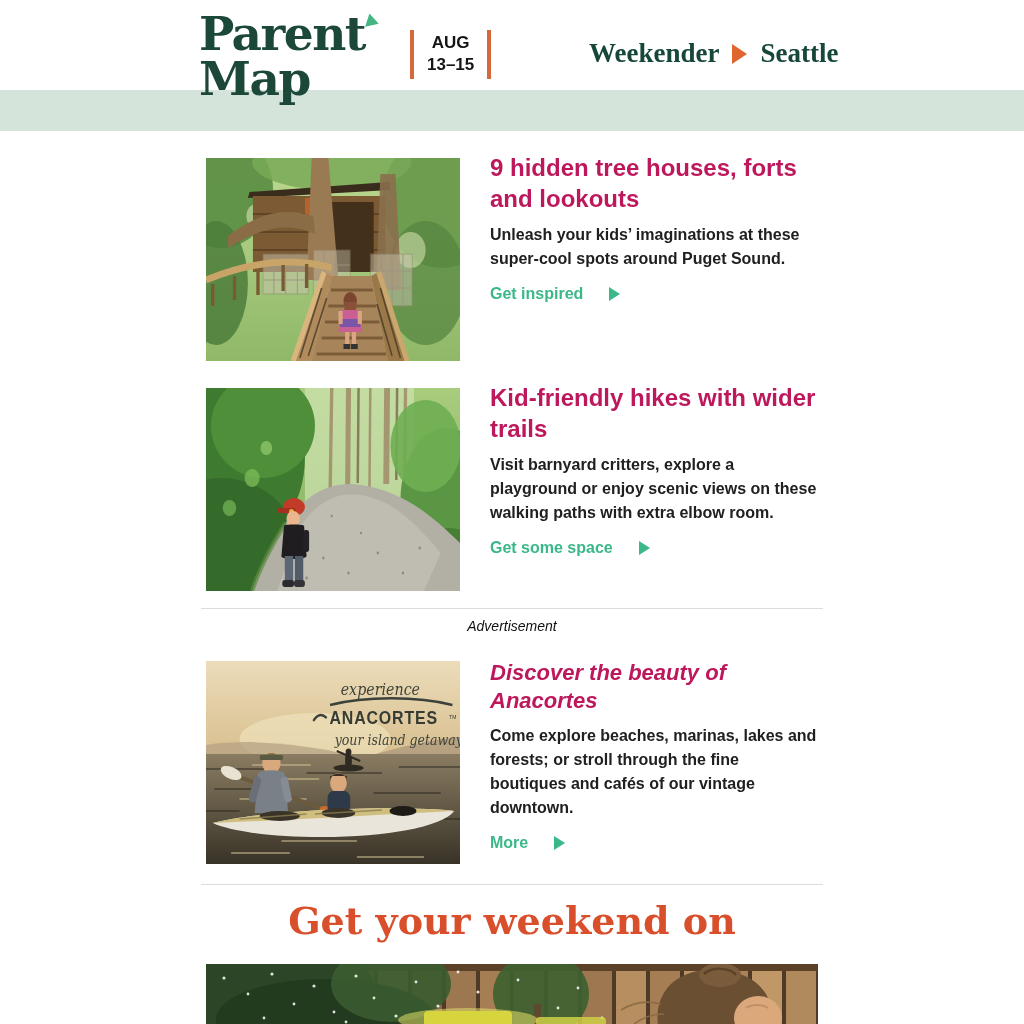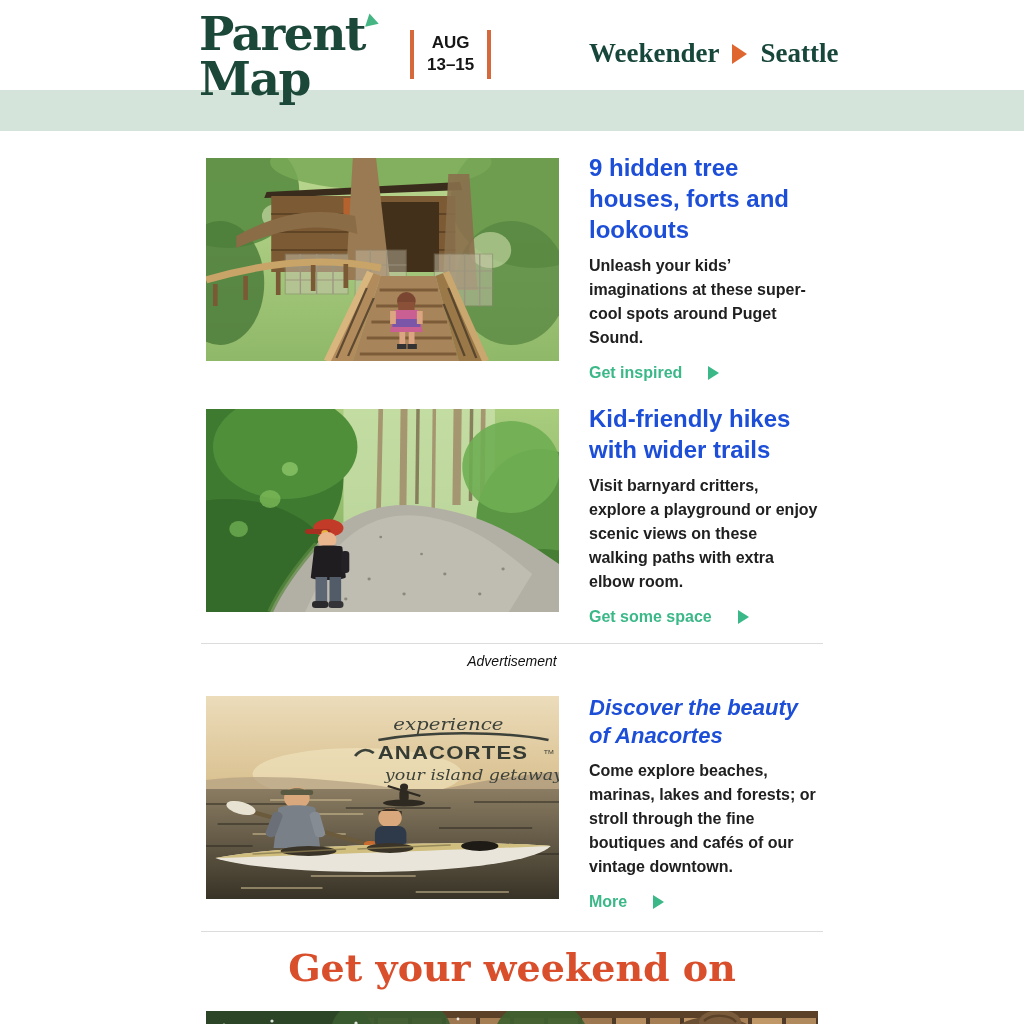--- a/index.html
+++ b/index.html
@@ -49,27 +49,27 @@
   }
 
   
   main { width:612px; margin:0 auto; }
 
   .row { display:flex; gap:30px; }
   .row-a1 { margin-top:27px; }
   .row-a2 { margin-top:27px; }
   .row-ad { margin-top:26px; }
 
-  .thumb { width:353px; height:203px; flex:none; display:block; cursor:pointer;text-align:right; }
+  .thumb { width:254px; height:203px; flex:none; display:block; cursor:pointer;text-align:right; }
   .thumb svg { width:100%; height:100%; display:block; }
 
   .art { flex:1; min-width:0; }
   .art h2 {
     margin:-6px 0 9px; font-size:24px; line-height:31px;
-    color:#1d4ed8; font-weight:bold; cursor:pointer;
+    color:#be185d; font-weight:bold; cursor:pointer;
   }
   .art p { margin:0; font-size:16px; line-height:24px; color:#202020;font-weight:bold; }
   .cta {
     margin-top:14px; display:flex; align-items:center; gap:26px;
     color:#3bb888; font-weight:bold; font-size:16px; cursor:pointer;
   }
   .tri-cta {
     width:0; height:0;
     border-left:11px solid #3bb888;
     border-top:7px solid transparent; border-bottom:7px solid transparent;

